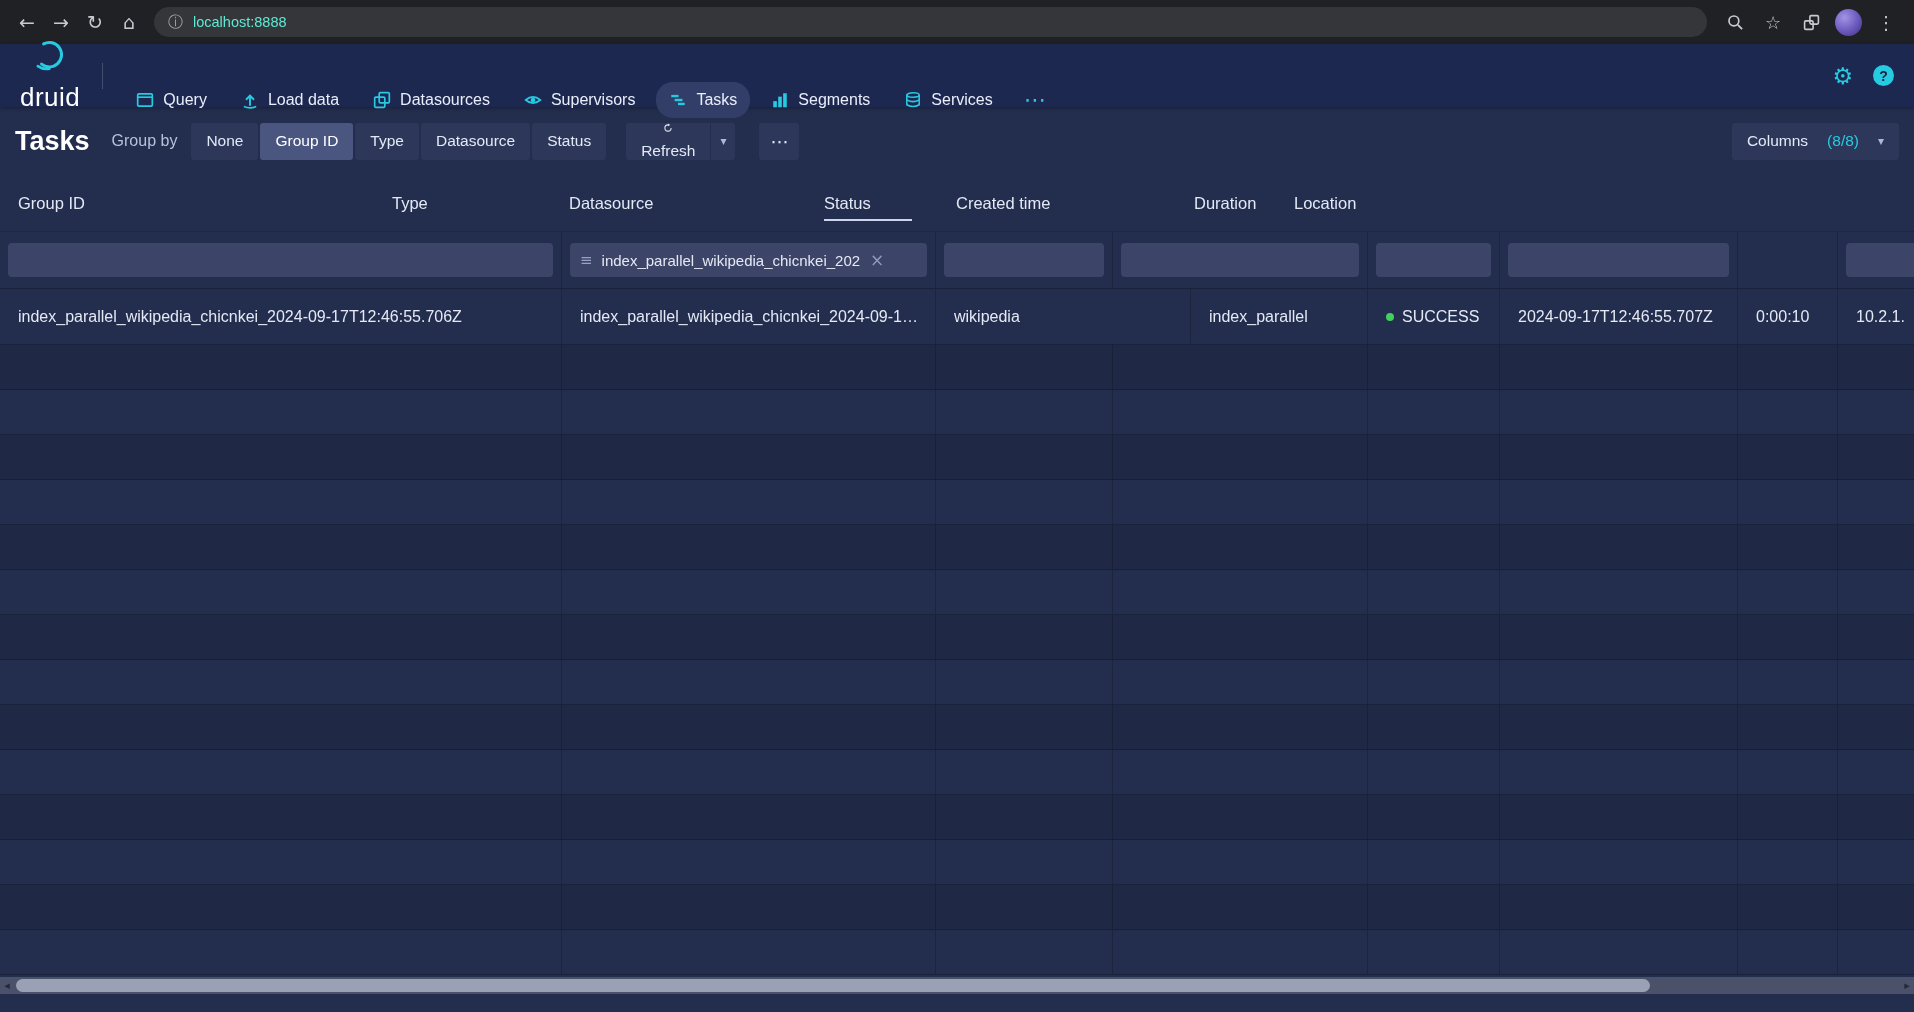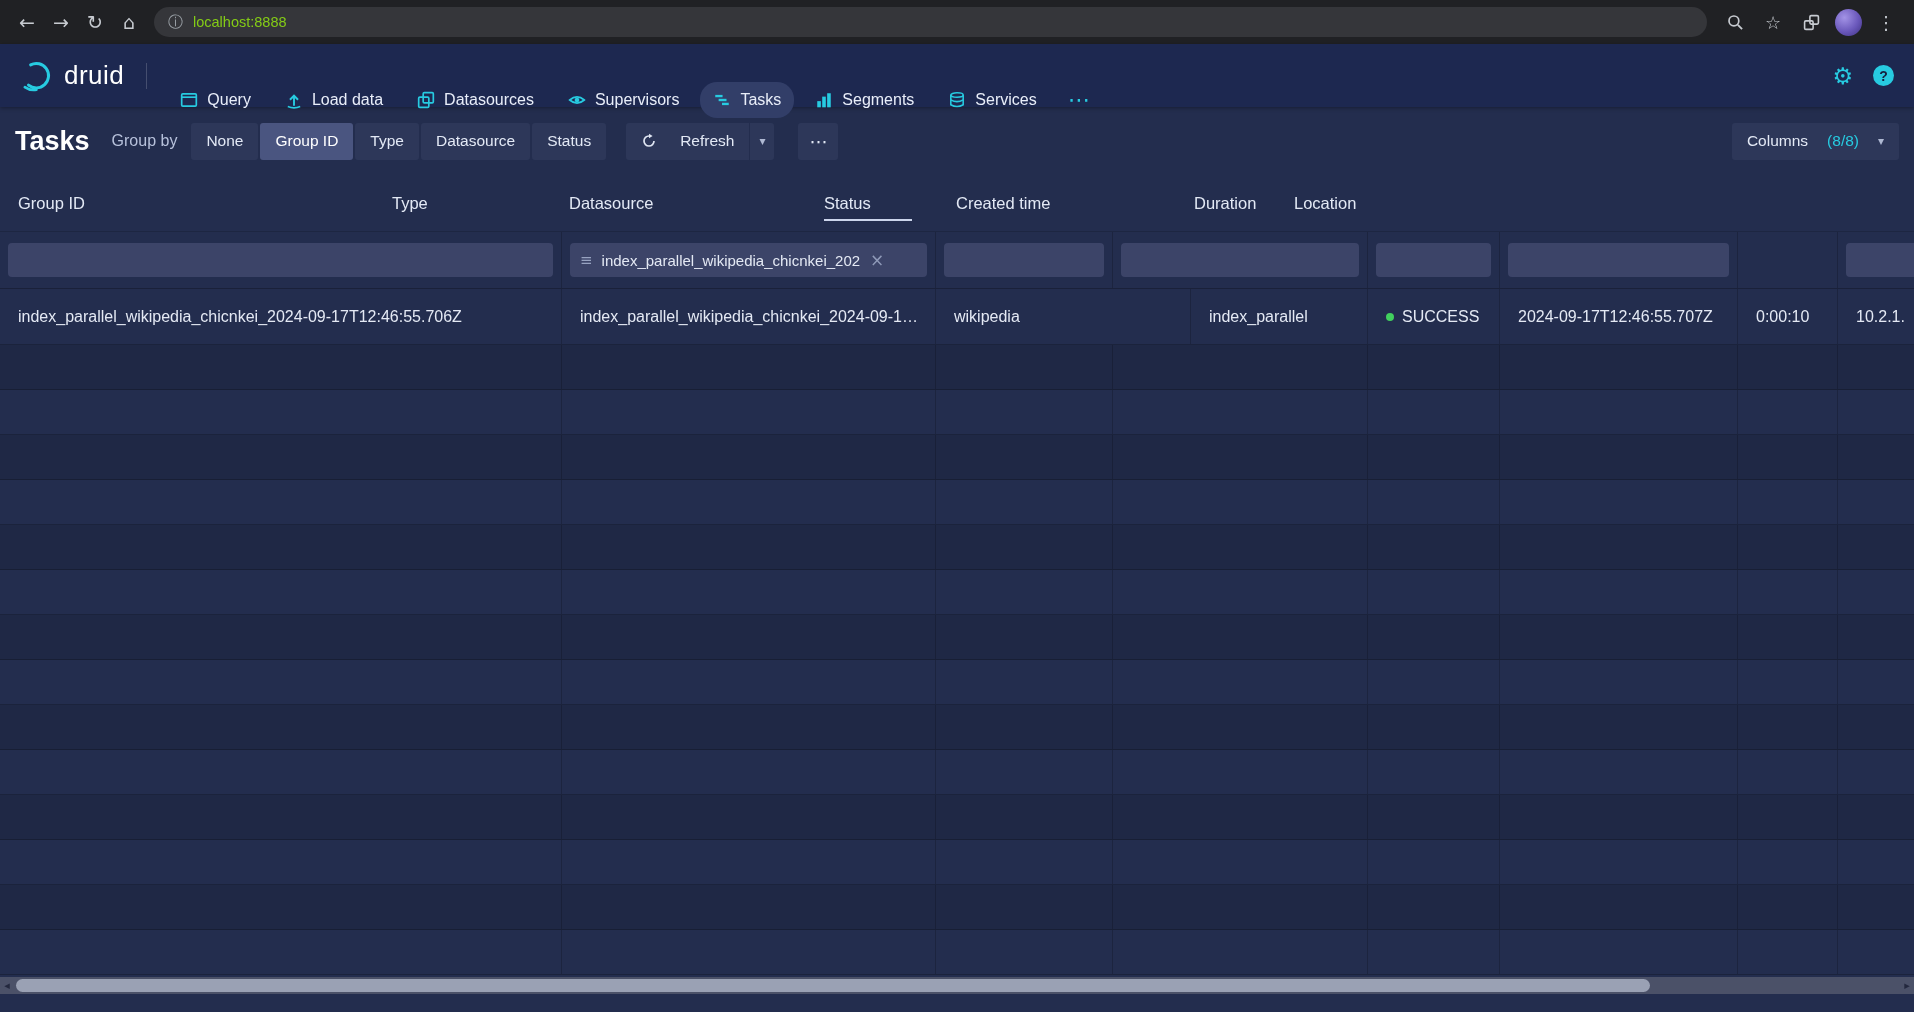--- a/index.html
+++ b/index.html
@@ -7,32 +7,32 @@
               font-family:"Liberation Sans","DejaVu Sans",sans-serif; }
   body { position:relative; }
 
   
   .browser-bar { height:44px; background:#202124; display:flex; align-items:center; padding:0 10px; }
   .nav-btn { width:34px; height:34px; display:flex; align-items:center; justify-content:center;
              color:#c7cbd1; font-size:19px; font-family:"DejaVu Sans",sans-serif; border-radius:50%; cursor:pointer; }
   .url-bar { flex:1; height:30px; background:#35363a; border-radius:15px; display:flex; align-items:center;
              padding:0 14px; margin:0 14px 0 8px; font-size:14.5px; white-space:nowrap; overflow:hidden; cursor:text; }
   .info-ic { color:#9aa0a6; font-family:"DejaVu Sans",sans-serif; margin-right:10px; font-size:15px; }
-  .url-host { color:#84cc16;text-align:center; }
+  .url-host { color:#5eead4;text-align:center; }
   .url-path { color:#9aa0a6; }
   .chrome-right { display:flex; align-items:center; gap:10px; padding-right:4px; }
   .chrome-ic { width:28px; height:28px; display:flex; align-items:center; justify-content:center;
                color:#c7cbd1; font-size:18px; font-family:"DejaVu Sans",sans-serif; cursor:pointer; }
   .avatar { width:27px; height:27px; border-radius:50%; cursor:pointer;
             background:radial-gradient(circle at 35% 32%, #a393e6 0%, #6a58bb 55%, #3d3180 100%); }
 
   
   .druid-header { height:63px; background:#1d2850; display:flex; align-items:center; padding:0 20px;
                   box-shadow:0 1px 4px rgba(0,0,0,0.35); }
-  .brand { display:flex; align-items:center; gap:10px; cursor:pointer; }
+  .brand { display:flex; align-items:center; gap:10px; cursor:pointer;flex-direction:column; }
   .brand-name { color:#ffffff; font-size:26px; letter-spacing:0.5px; }
   .header-divider { width:1px; height:26px; background:rgba(255,255,255,0.18); margin:0 20px 0 22px; }
   .nav { display:flex; align-items:center; gap:8px;margin-top:48px; }
   .nav-item { display:flex; align-items:center; gap:9px; padding:9px 13px; border-radius:17px;
               color:#e9eef9; font-size:16px; cursor:pointer; white-space:nowrap; }
   .nav-item.active { background:#323e68; }
   .nav-more { color:#27cbe1; font-size:22px; font-family:"DejaVu Sans",sans-serif; padding:4px 10px; cursor:pointer; }
   .header-right { margin-left:auto; display:flex; align-items:center; gap:20px; }
   .gear { color:#27cbe1; font-size:23px; font-family:"DejaVu Sans",sans-serif; cursor:pointer; }
   .help-circle { width:21px; height:21px; border-radius:50%; background:#27cbe1; color:#16203f;
@@ -40,21 +40,21 @@
 
   
   .view-toolbar { height:68px; display:flex; align-items:center; padding:0 15px; }
   .page-title { color:#ffffff; font-size:27px; font-weight:bold; margin-right:22px; }
   .groupby-label { color:#b7c1db; font-size:16px; margin-right:14px; }
   .btn { height:37px; background:#2d3759; color:#e3e9f5; font-size:15.5px; display:flex; align-items:center;
          padding:0 15px; border-radius:3px; cursor:pointer; white-space:nowrap; }
   .btn.active { background:#4a5580; color:#ffffff; }
   .btn-group { display:flex; gap:2px; }
   .split { display:flex; gap:1px; margin-left:20px; }
-  .split .main-part { gap:23px; border-radius:3px 0 0 3px; }
+  .split .main-part { gap:9px; border-radius:3px 0 0 3px;flex-direction:column; }
   .split .caret-btn { padding:0 9px; border-radius:0 3px 3px 0; }
   .more-btn { margin-left:24px; width:40px; justify-content:center; padding:0;
               font-family:"DejaVu Sans",sans-serif; font-size:18px; }
   .columns-btn { margin-left:auto; gap:19px; }
   .columns-count { color:#27cbe1; }
   .caret { font-size:12px; color:#aeb8d2; font-family:"DejaVu Sans",sans-serif; }
 
   
   .table-scroll { width:1998px; }
   .cell { flex:none; display:flex; align-items:center; padding-left:18px; overflow:hidden; }

